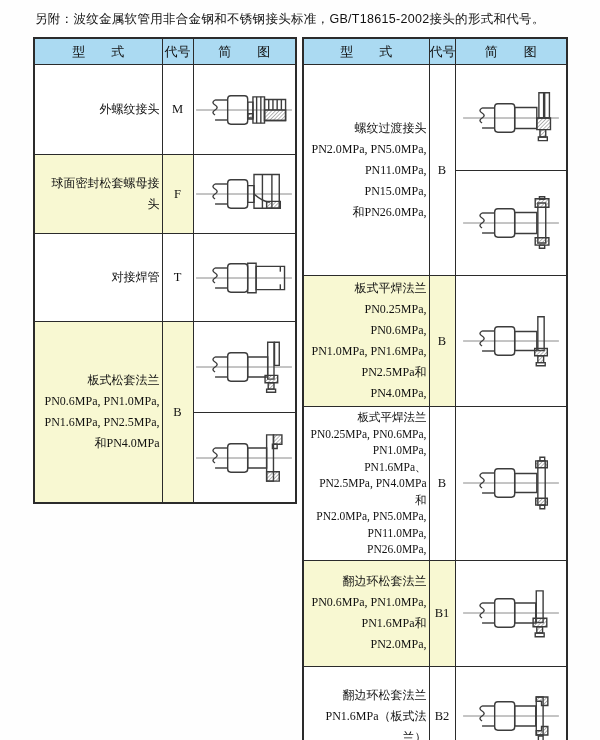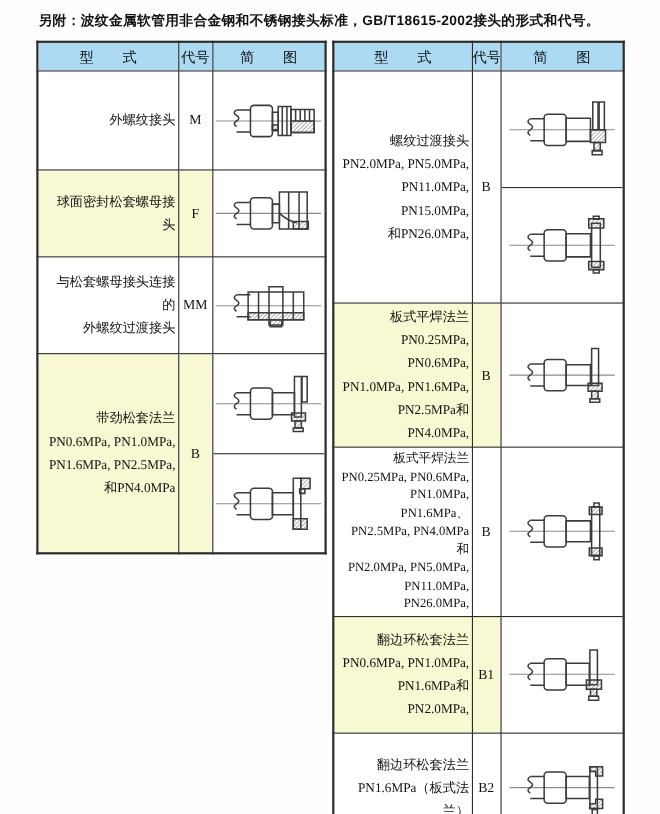--- a/index.html
+++ b/index.html
@@ -8,21 +8,21 @@
     --hl-bg:#f8f8d2;
   }
   html,body{margin:0;padding:0;}
   body{
     width:600px;height:740px;background:#fefefe;color:#111;
     font-family:"Liberation Serif","DejaVu Serif",serif;
     position:relative;overflow:hidden;
   }
   .title{
     font-family:"Liberation Sans","DejaVu Sans",sans-serif;
-    font-weight:700;font-size:12.5px;letter-spacing:.3px;
+    font-weight:400;font-size:12.5px;letter-spacing:.3px;
     margin:11px 10px 9px 35px;white-space:nowrap;
   }
   .tables{display:flex;gap:5px;margin-left:33px;align-items:flex-start;}
   table{border-collapse:collapse;table-layout:fixed;border:2px solid var(--border);background:#fff;font-family:Liberation Serif, serif;}
   td,th{border:1px solid var(--border);padding:0;overflow:hidden;}
   th{
     background:var(--header-bg);font-weight:400;font-size:13px;
     white-space:pre;height:25px;text-align:center;
   }
   .t-left{width:262px;}
@@ -117,42 +117,40 @@
                 <rect x="114" y="13" width="48" height="64"></rect>
                 <line x1="130" y1="13" x2="130" y2="77"></line>
                 <line x1="148" y1="13" x2="148" y2="77"></line>
                 <path d="M114,50 q16,14 30,16"></path>
                 <rect class="h" x="138" y="64" width="26" height="13"></rect>
               </svg>
             </div>
           </td>
     </tr>
     <tr class="rh88">
-      <td class="type">与松套螺母接头连接的
-外螺纹过渡接头</td>
-      <td class="code">MM</td>
-      <td class="diag">
-            <div class="diag-box">
-              <svg class="diagsvg" viewBox="0 0 190 100">
-                <line class="cl" x1="4" y1="50" x2="186" y2="50"></line>
-                <path d="M40,31 q-8,4.8 0,9.5 q8,4.8 0,9.5 q-8,4.8 0,9.5"></path>
-                <line x1="40" y1="31" x2="64" y2="31"></line>
-                <line x1="40" y1="69" x2="64" y2="69"></line>
-                <rect x="60" y="26" width="96" height="48"></rect>
-                <line x1="78" y1="26" x2="78" y2="74"></line>
-                <line x1="138" y1="26" x2="138" y2="74"></line>
-                <rect x="96" y="17" width="24" height="66"></rect>
-                <rect class="h" x="60" y="62" width="96" height="12"></rect>
-                <rect class="h" x="98" y="74" width="20" height="12"></rect>
+      <td class="type">对接焊管</td>
+      <td class="code">T</td>
+      <td class="diag">
+            <div class="diag-box">
+              <svg class="diagsvg" viewBox="0 0 190 100">
+                <line class="cl" x1="4" y1="50" x2="186" y2="50"></line>
+                <path d="M40,31 q-8,4.8 0,9.5 q8,4.8 0,9.5 q-8,4.8 0,9.5"></path>
+                <line x1="40" y1="31" x2="64" y2="31"></line>
+                <line x1="40" y1="69" x2="64" y2="69"></line>
+                <rect x="64" y="23" width="38" height="54" rx="6"></rect>
+                <rect x="102" y="22" width="16" height="56"></rect>
+                <rect x="118" y="28" width="54" height="44"></rect>
+                <line x1="164" y1="28" x2="164" y2="38"></line>
+                <line x1="164" y1="62" x2="164" y2="72"></line>
               </svg>
             </div>
           </td>
     </tr>
     <tr class="rh181 hl">
-      <td class="type">带劲松套法兰
+      <td class="type">板式松套法兰
 PN0.6MPa, PN1.0MPa,
 PN1.6MPa, PN2.5MPa,
 和PN4.0MPa</td>
       <td class="code">B</td>
       <td class="diag">
         <div class="diag-box hh90">
               <svg class="diagsvg" viewBox="0 0 190 100">
                 <line class="cl" x1="4" y1="50" x2="186" y2="50"></line>
                 <path d="M40,31 q-8,4.8 0,9.5 q8,4.8 0,9.5 q-8,4.8 0,9.5"></path>
                 <line x1="40" y1="31" x2="64" y2="31"></line>

